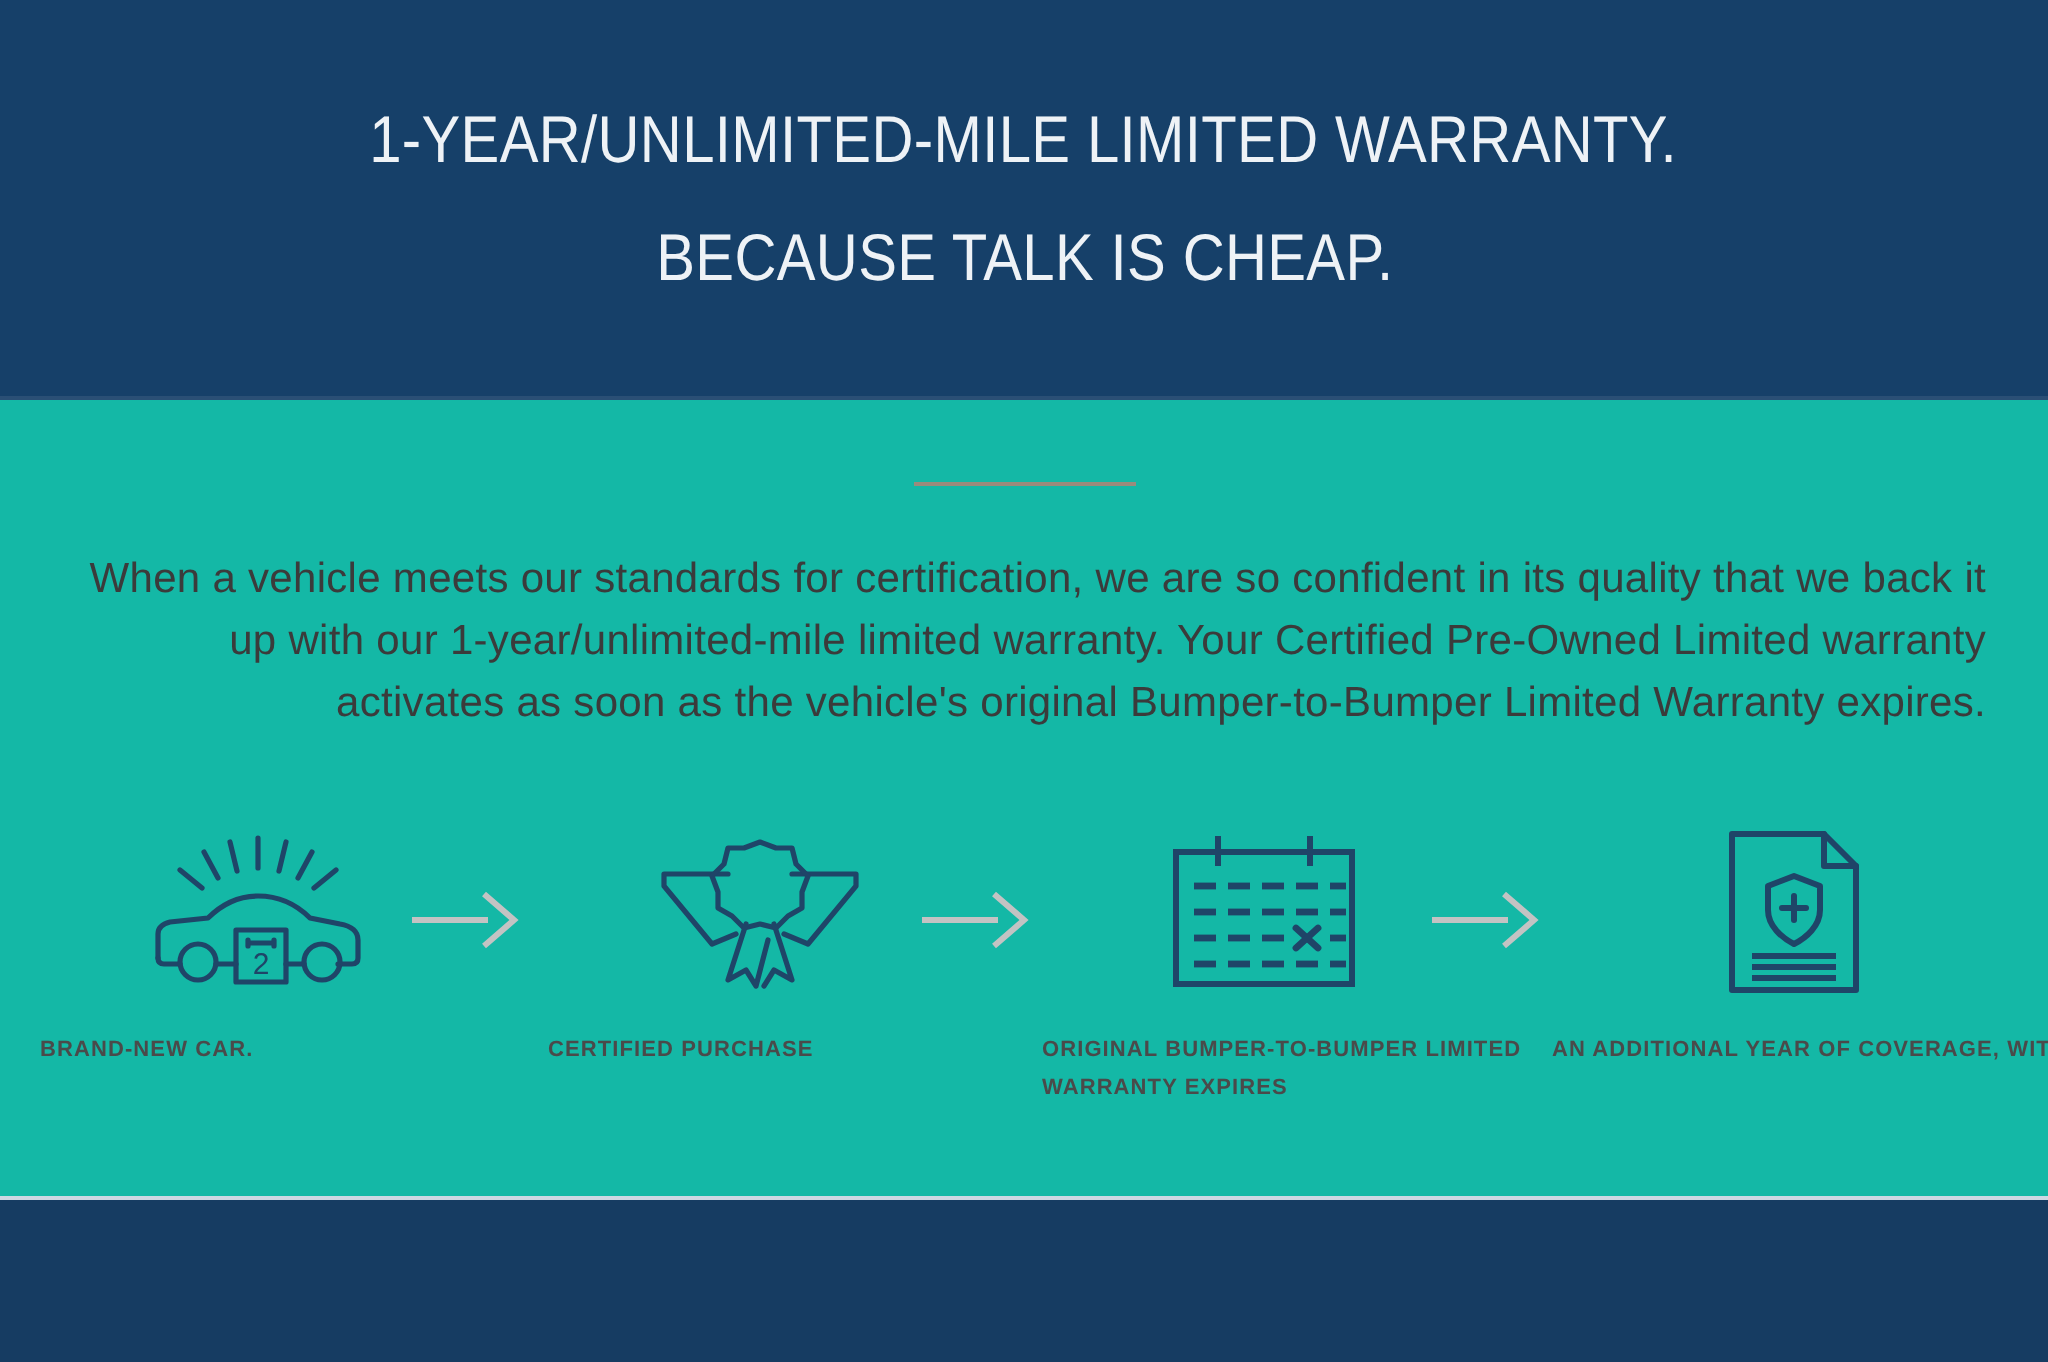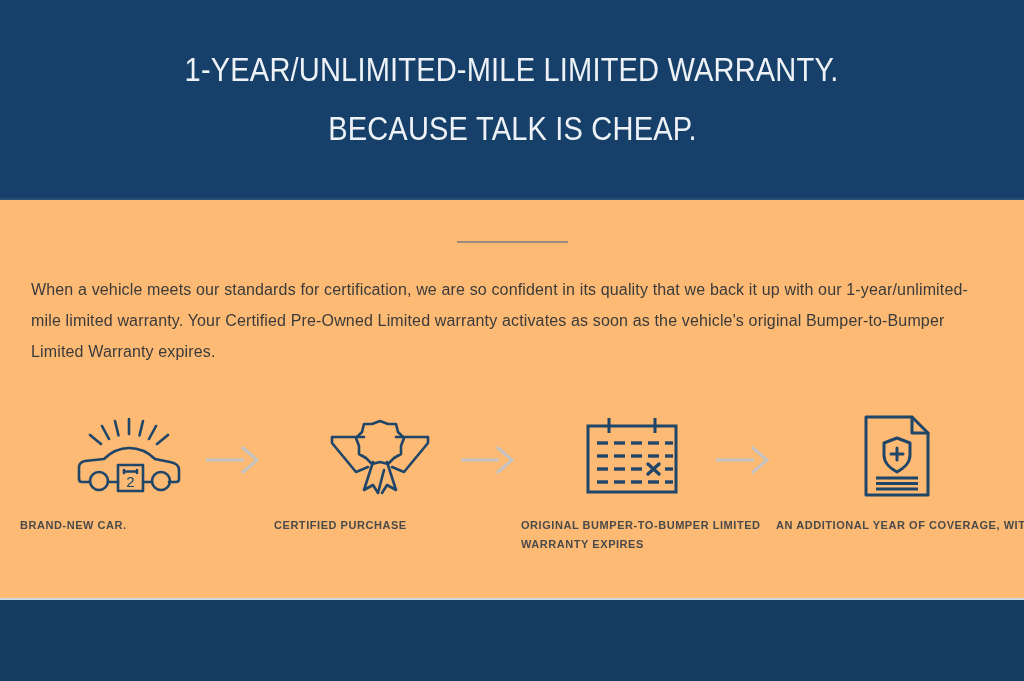--- a/index.html
+++ b/index.html
@@ -12,21 +12,21 @@
     overflow: hidden;
     background: #f4f4f3;
     font-family: "Liberation Sans", sans-serif;
     -webkit-font-smoothing: antialiased;
   }
 
   .page {
     position: relative;
     width: 1024px;
     height: 681px;
-    background: #fdba74;
+    background: #14b8a6;
   }
 
   
   .hero {
     position: absolute;
     left: 0;
     top: 0;
     width: 1024px;
     height: 200px;
     background: #164069;
@@ -65,24 +65,24 @@
     background: #9a8b7c;
   }
 
   
   .intro {
     position: absolute;
     left: 50%;
     transform: translateX(-50%);
     top: 274px;
     width: 962px;
-    text-align: left;
+    text-align: right;
     color: #3b3b3b;
     font-family: "Liberation Sans Narrow", "Liberation Sans", sans-serif;
-    font-size: 16px;
+    font-size: 21px;
     font-weight: 400;
     line-height: 31px;
     letter-spacing: 0.15px;
   }
   .intro p { margin: 0; }
 
   
   .steps {
     position: absolute;
     left: 0;

